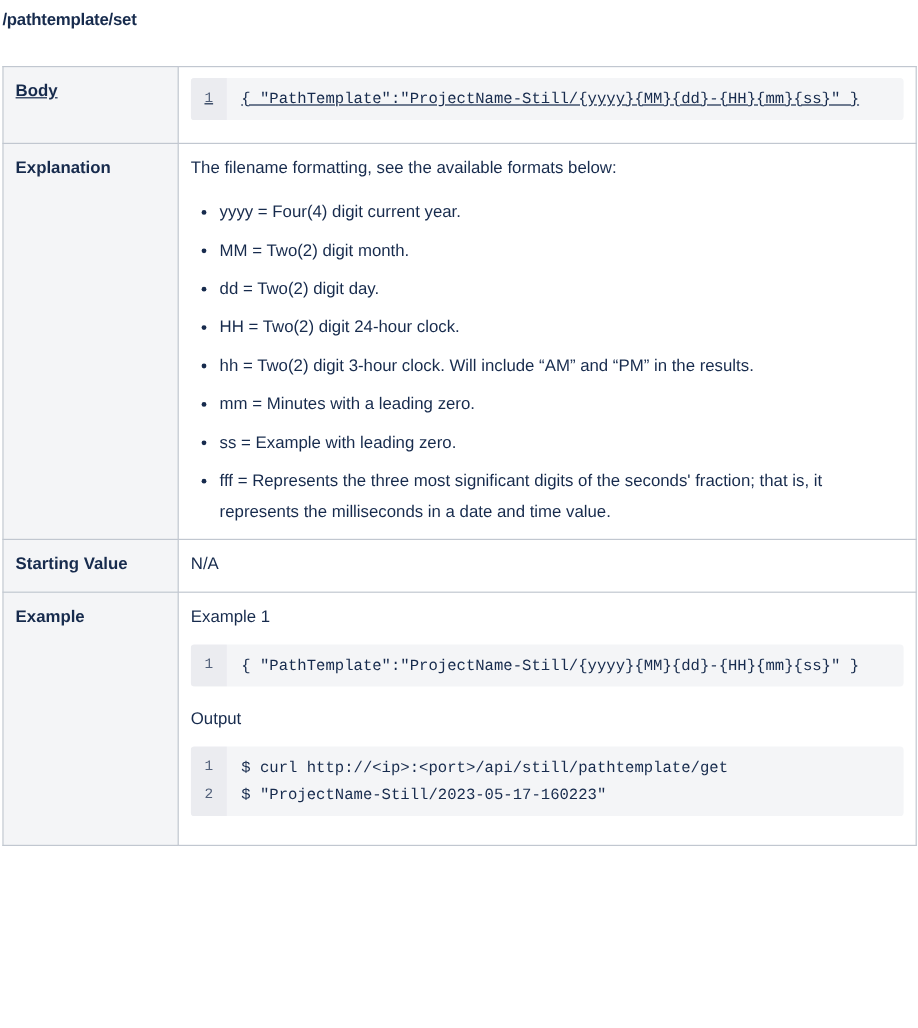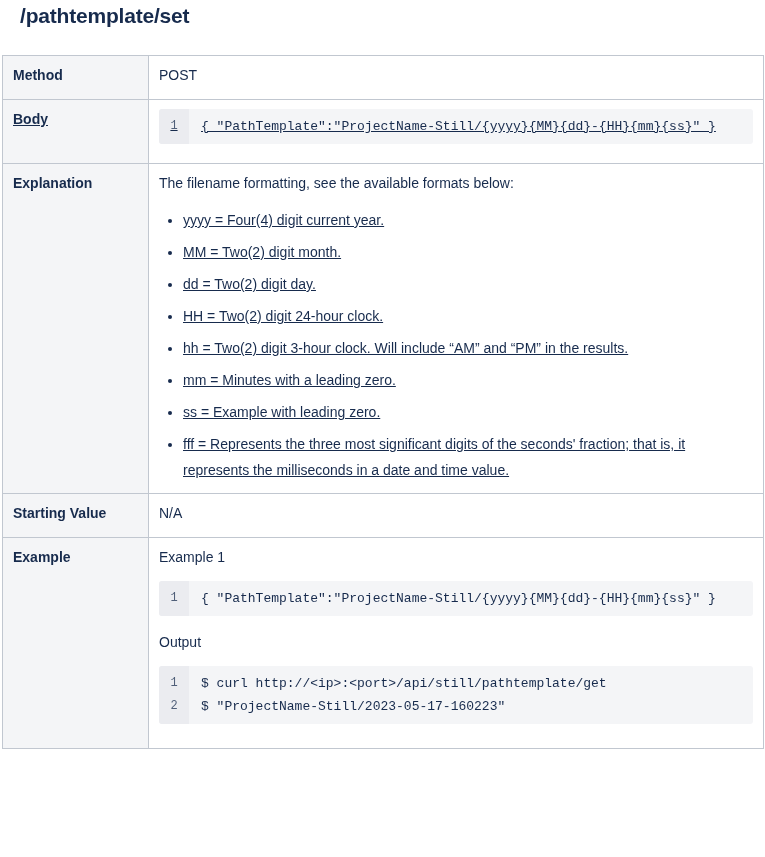--- a/index.html
+++ b/index.html
@@ -4,24 +4,24 @@
 <style>
   html, body {
     margin: 0;
     padding: 0;
     background: #ffffff;
     width: 765px;
     font-family: "Liberation Sans", sans-serif;
     color: #172b4d;
   }
   .title {
-    font-size: 21px;
+    font-size: 14px;
     font-weight: bold;
     line-height: 22px;
-    margin: 5px 0 0 20px;
+    margin: 5px 0 0 2px;
     letter-spacing: -0.2px;
   }
   table.doc-table {
     border-collapse: collapse;
     table-layout: fixed;
     width: 761px;
     margin: 28px 0 0 2px;
   }
   .doc-table th, .doc-table td {
     border: 1px solid #c1c7d0;
@@ -44,21 +44,20 @@
   .r-example     { height: 211px; }
 
   .cell p { margin: 0; }
   .cell p + p { margin-top: 9px; }
   .bold { font-weight: bold; }
 
   ul.format-list {
     margin: 14px 0 0 0;
     padding-left: 24px;
     list-style: disc outside;
-    text-decoration: underline;
   }
   ul.format-list li {
     line-height: 26px;
     margin-bottom: 6px;
   }
   ul.format-list li:last-child { margin-bottom: 0; }
 
   .codeblock {
     display: flex;
     margin-top: 14px;
@@ -102,26 +101,20 @@
 <h1 class="title">/pathtemplate/set</h1>
 
 <table class="doc-table">
   <colgroup>
     <col style="width:146px">
     <col style="width:615px">
   </colgroup>
 
   <tbody>
 
-  <tr class="r-method">
-    <th>Method</th>
-    <td class="cell">
-      <p>POST</p>
-    </td>
-  </tr>
 
   <tr class="r-body">
     <th>Body</th>
     <td class="cell">
       <div class="codeblock first">
         <div class="code-gutter">
           <span>1</span>
         </div>
         <div class="code-lines">
           <div class="codeline">{ "PathTemplate":"ProjectName-Still/{yyyy}{MM}{dd}-{HH}{mm}{ss}" }</div>

